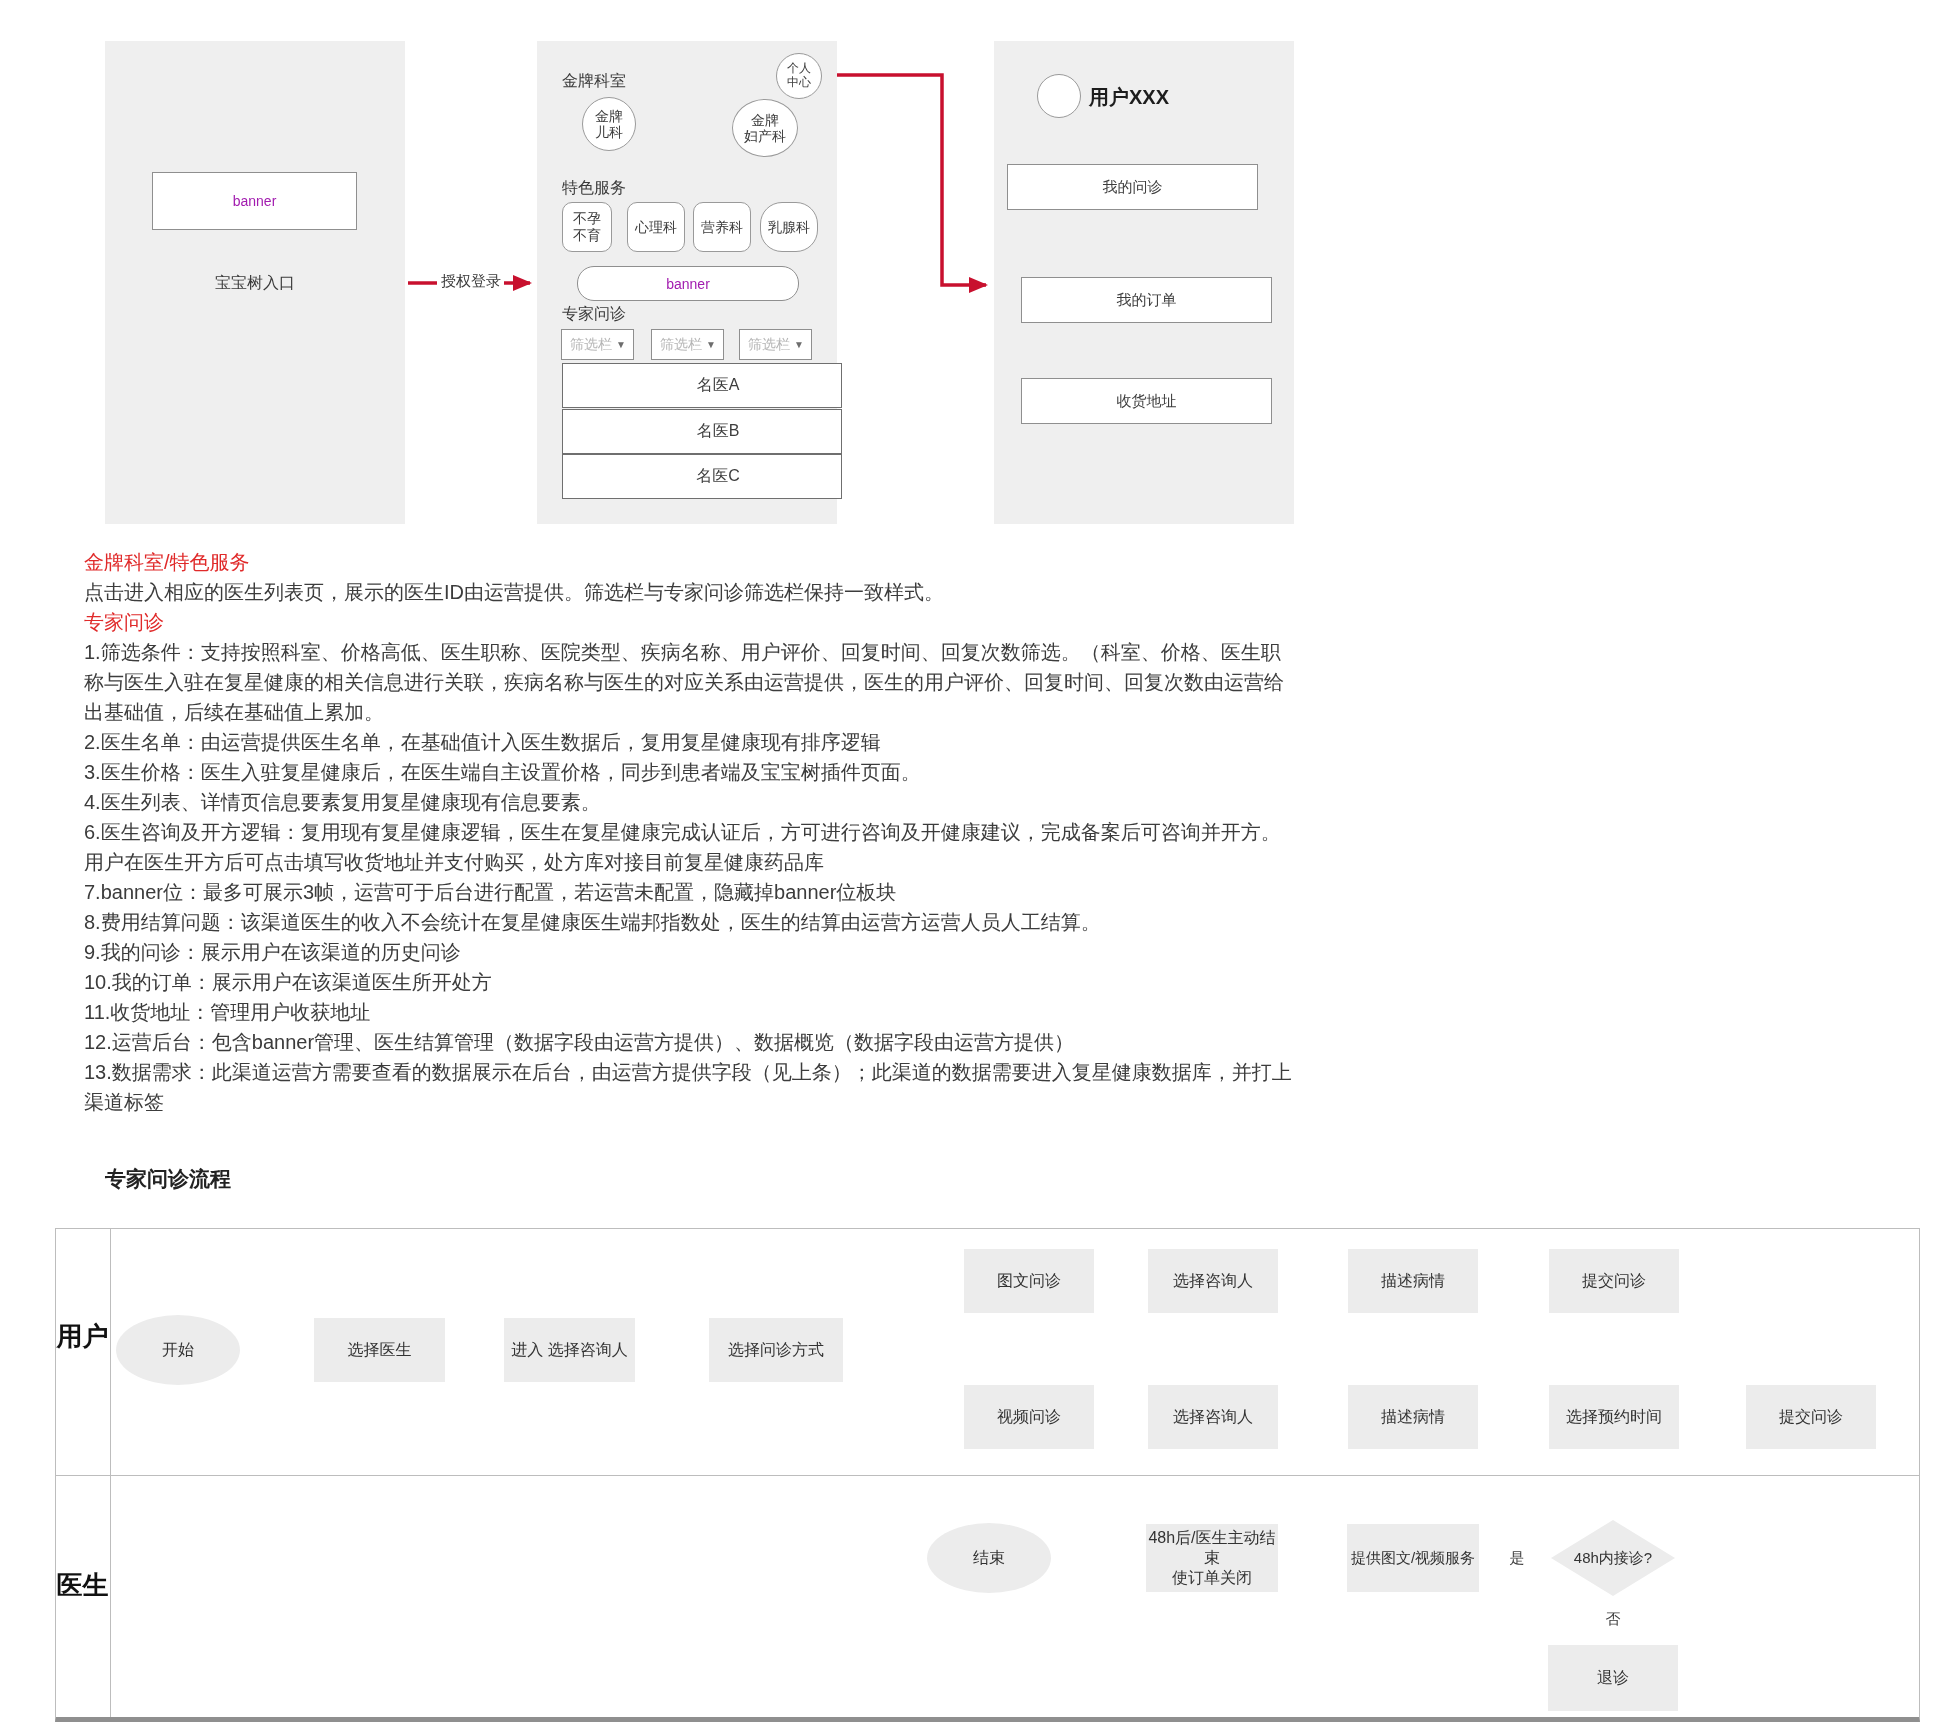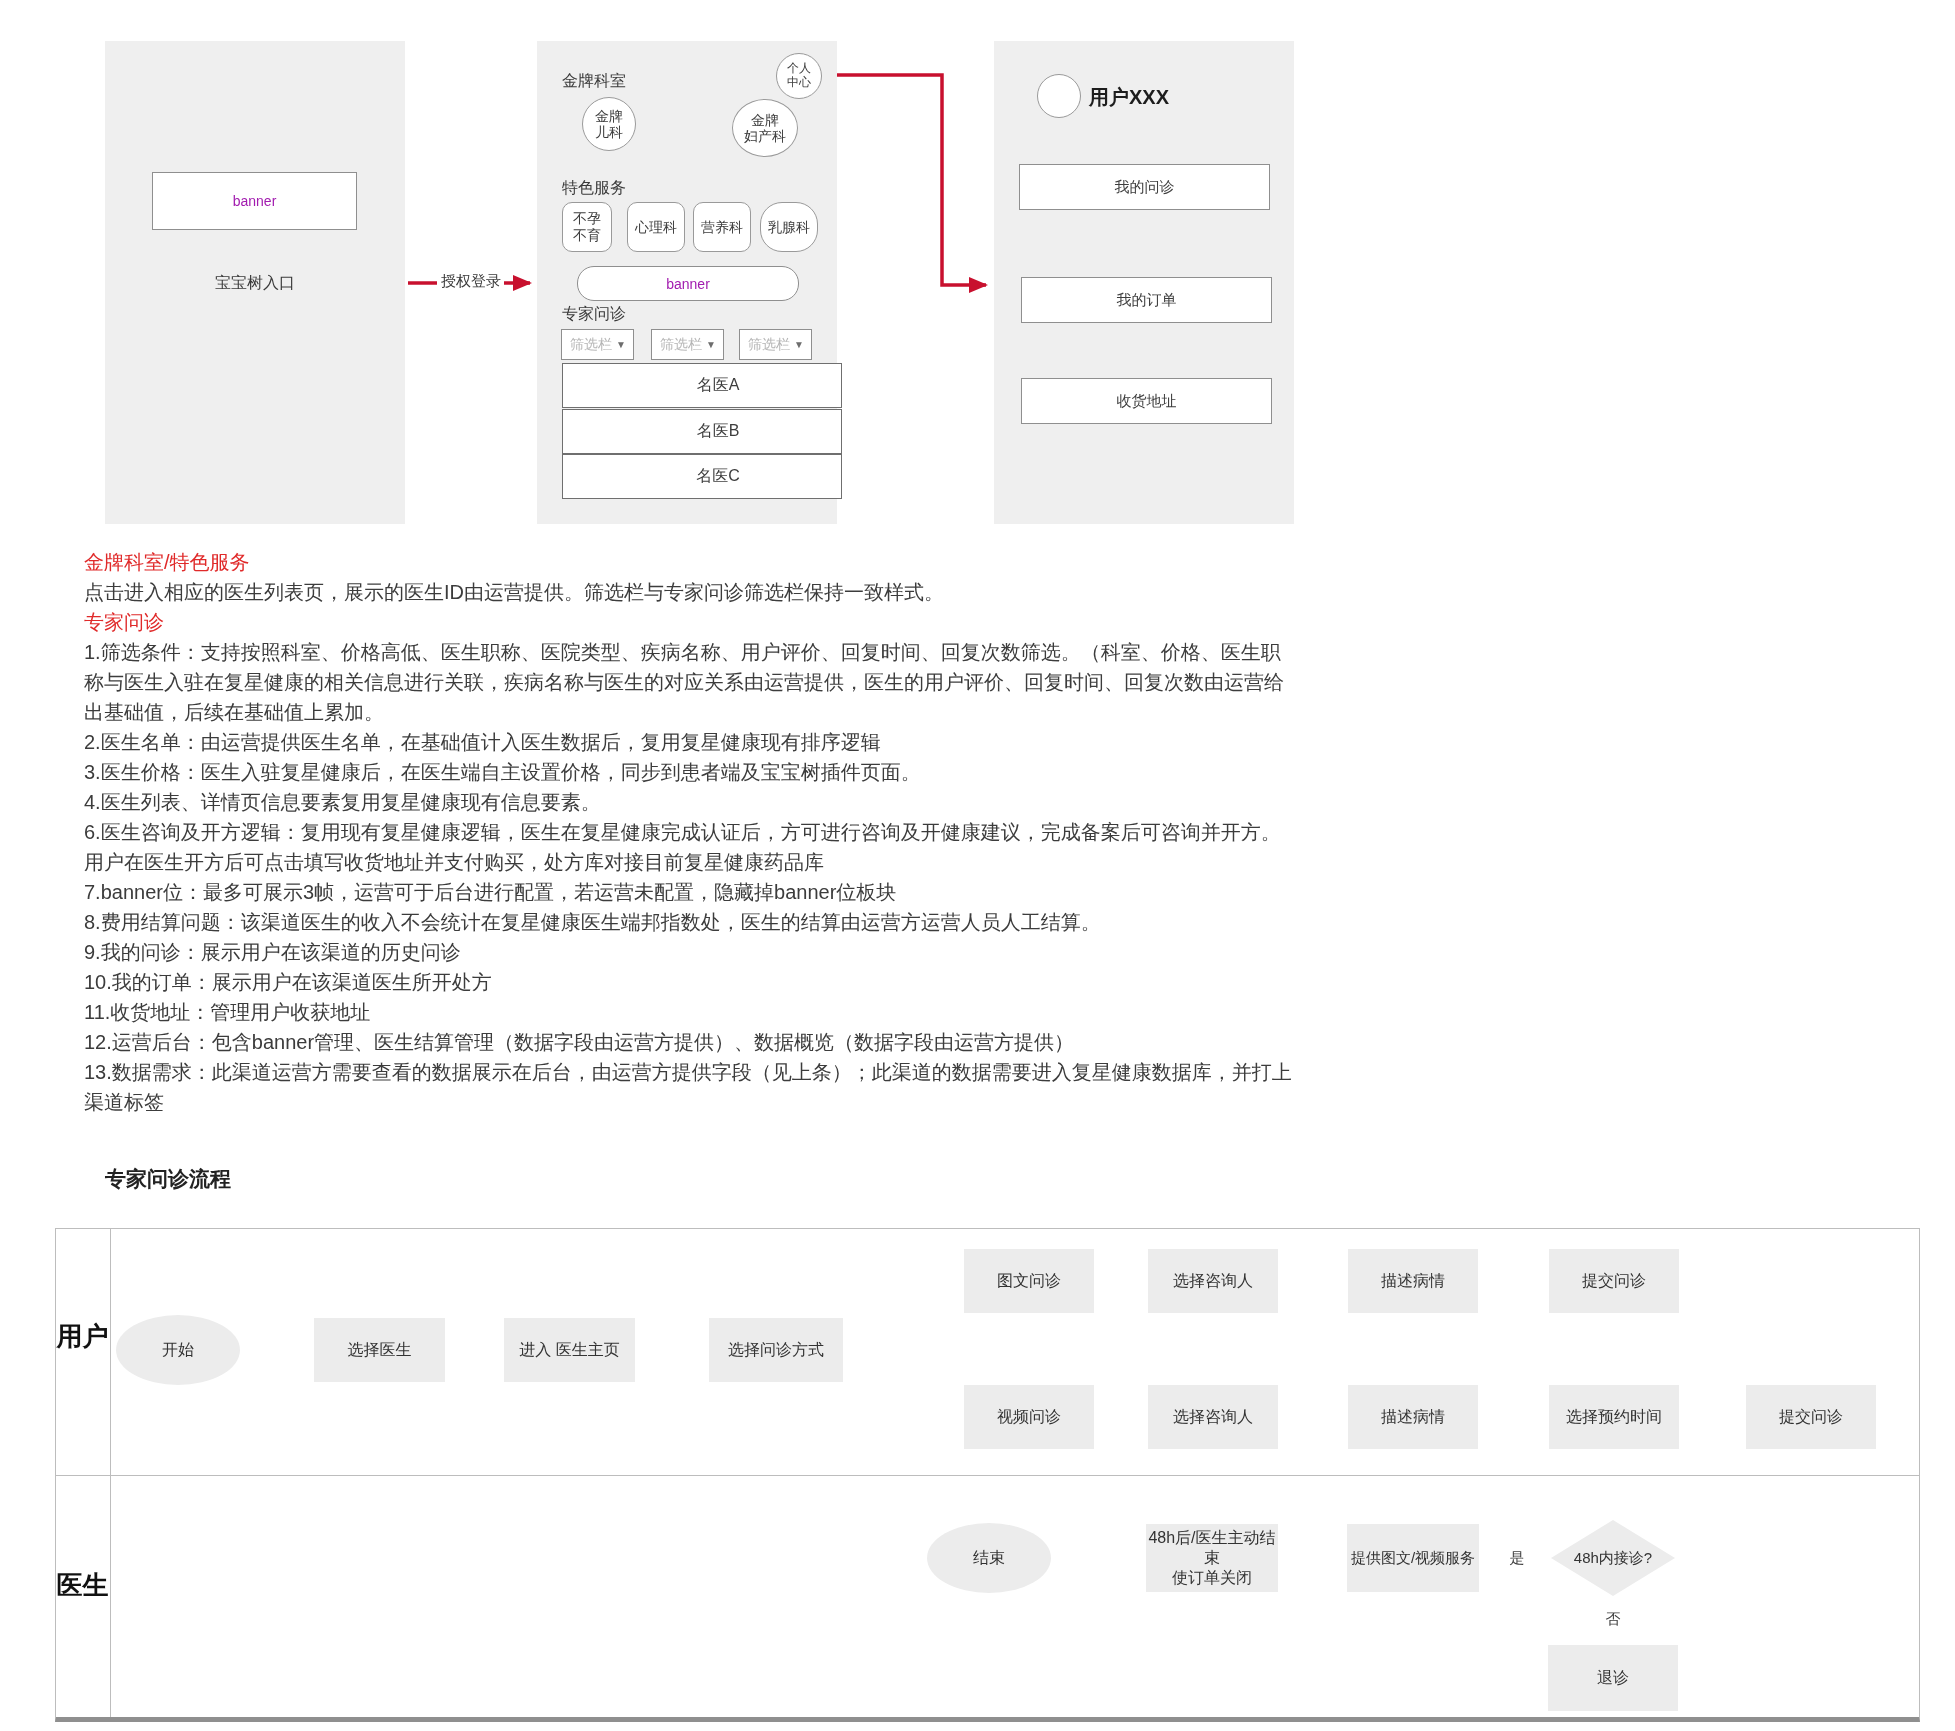--- a/index.html
+++ b/index.html
@@ -142,21 +142,21 @@
     </div>
 
     <div class="listrow" style="left:25px;top:322px;width:246px;">名医A</div>
     <div class="listrow" style="left:25px;top:368px;width:246px;">名医B</div>
     <div class="listrow" style="left:25px;top:413px;width:246px;">名医C</div>
   </div>
 
   <div class="panel" style="left:994px;top:41px;width:300px;height:483px;">
     <div class="wcircle" style="left:43px;top:33px;width:42px;height:42px;"></div>
     <div class="uname" style="left:95px;top:43px;">用户XXX</div>
-    <div class="menubox" style="left:25px;top:123px;width:249px;">我的问诊</div>
+    <div class="menubox" style="left:13px;top:123px;width:249px;">我的问诊</div>
     <div class="menubox" style="left:27px;top:236px;width:249px;">我的订单</div>
     <div class="menubox" style="left:27px;top:337px;width:249px;">收货地址</div>
   </div>
 
   <div class="notes">
     <p class="redh">金牌科室/特色服务</p>
     <p>点击进入相应的医生列表页，展示的医生ID由运营提供。筛选栏与专家问诊筛选栏保持一致样式。</p>
     <p class="redh">专家问诊</p>
     <p>1.筛选条件：支持按照科室、价格高低、医生职称、医院类型、疾病名称、用户评价、回复时间、回复次数筛选。（科室、价格、医生职称与医生入驻在复星健康的相关信息进行关联，疾病名称与医生的对应关系由运营提供，医生的用户评价、回复时间、回复次数由运营给出基础值，后续在基础值上累加。</p>
     <p>2.医生名单：由运营提供医生名单，在基础值计入医生数据后，复用复星健康现有排序逻辑</p>
@@ -176,21 +176,21 @@
 
   <div class="swim">
     <div class="lanecol"></div>
     <div class="lanediv"></div>
   </div>
   <div class="lanelabel" style="left:55px;top:1323px;">用户</div>
   <div class="lanelabel" style="left:55px;top:1572px;">医生</div>
 
   <div class="fnode fellipse" style="left:116px;top:1315px;width:124px;height:70px;">开始</div>
   <div class="fnode" style="left:314px;top:1318px;width:131px;height:64px;">选择医生</div>
-  <div class="fnode" style="left:504px;top:1318px;width:131px;height:64px;">进入 医生主页</div>
+  <div class="fnode" style="left:504px;top:1318px;width:131px;height:64px;">进入 选择咨询人</div>
   <div class="fnode" style="left:709px;top:1318px;width:134px;height:64px;">选择问诊方式</div>
 
   <div class="fnode" style="left:964px;top:1249px;width:130px;height:64px;">图文问诊</div>
   <div class="fnode" style="left:1148px;top:1249px;width:130px;height:64px;">选择咨询人</div>
   <div class="fnode" style="left:1348px;top:1249px;width:130px;height:64px;">描述病情</div>
   <div class="fnode" style="left:1549px;top:1249px;width:130px;height:64px;">提交问诊</div>
 
   <div class="fnode" style="left:964px;top:1385px;width:130px;height:64px;">视频问诊</div>
   <div class="fnode" style="left:1148px;top:1385px;width:130px;height:64px;">选择咨询人</div>
   <div class="fnode" style="left:1348px;top:1385px;width:130px;height:64px;">描述病情</div>

